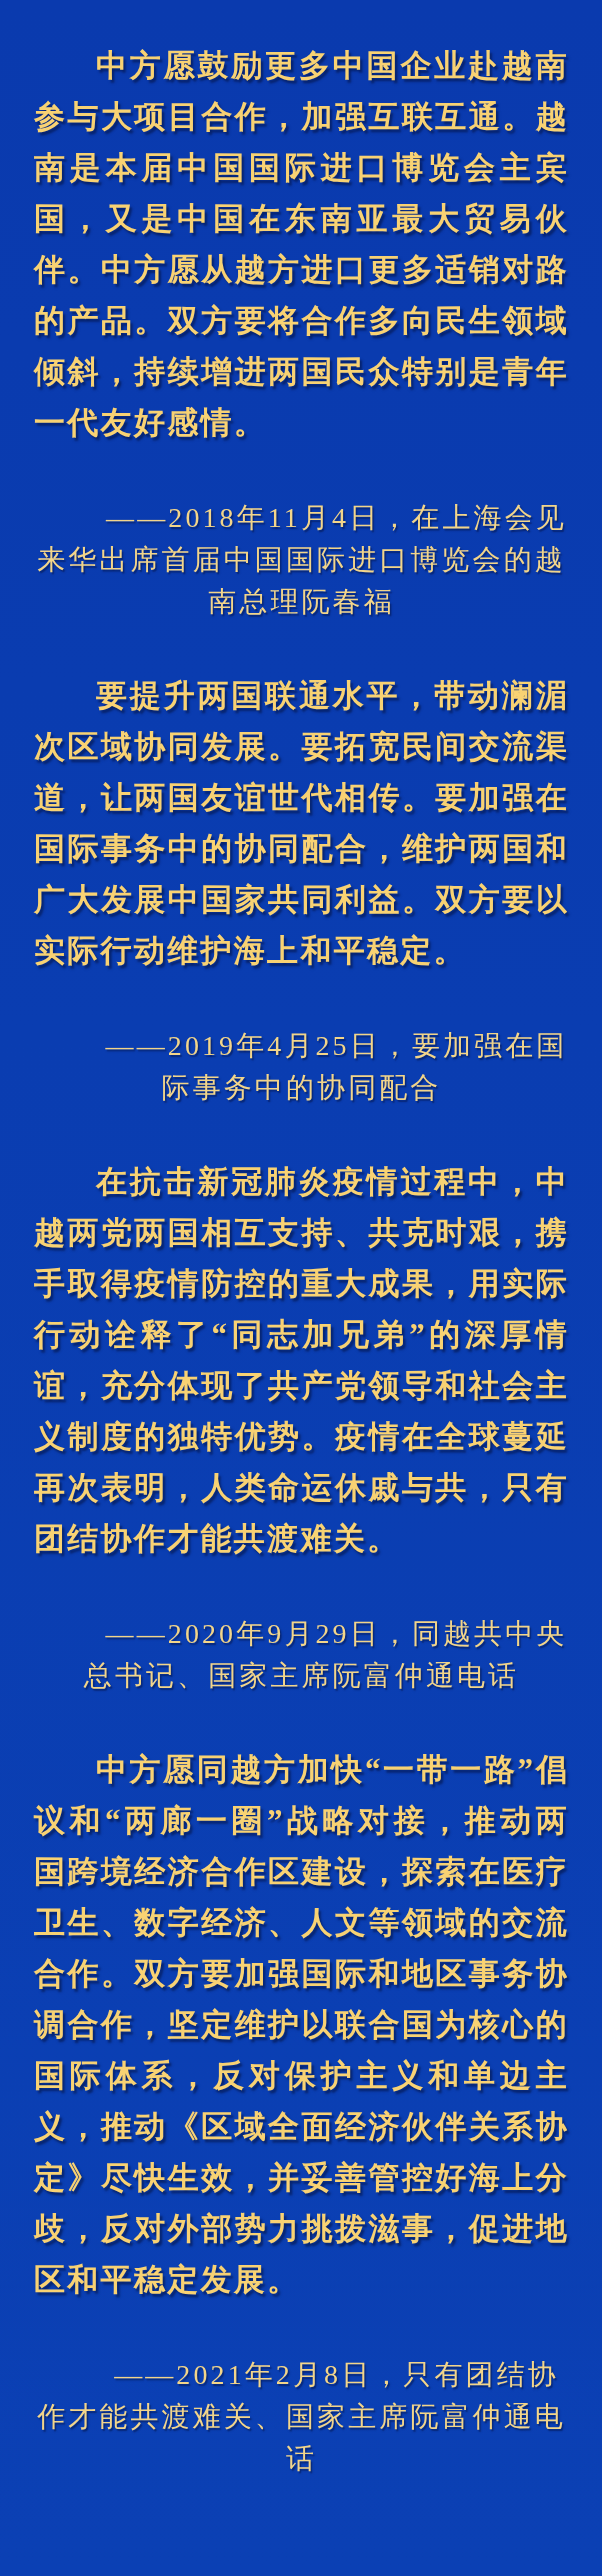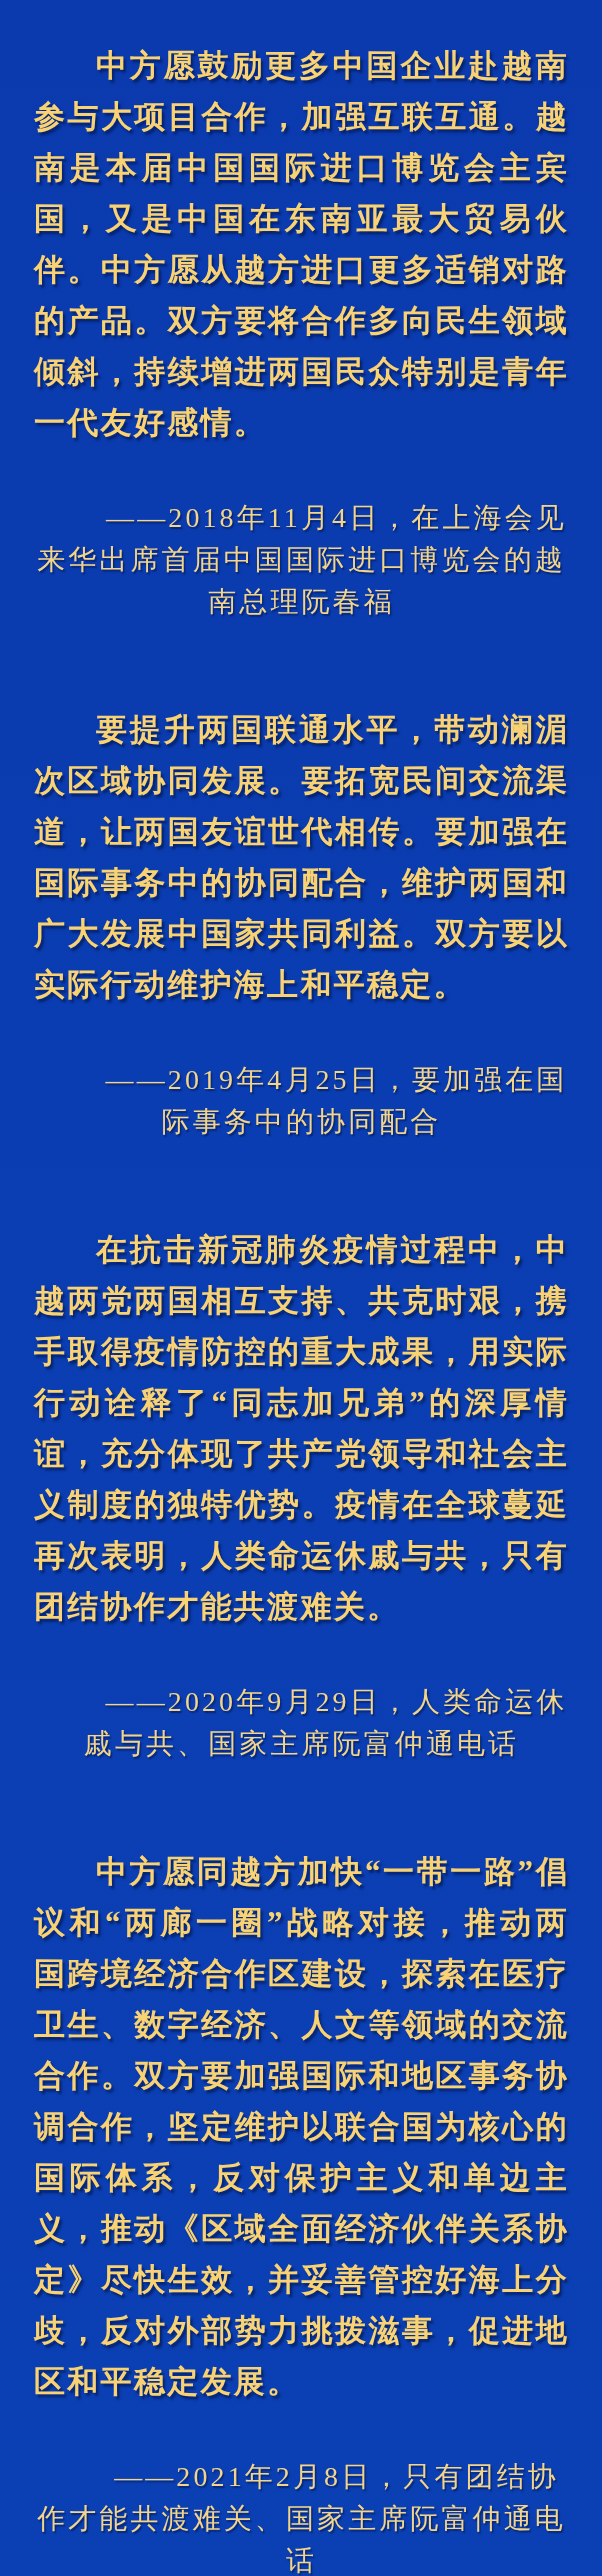--- a/index.html
+++ b/index.html
@@ -12,21 +12,21 @@
     box-sizing: border-box;
     width: 603px;
     height: 2576px;
     margin: 0 auto;
     padding: 40px 34px 31px 34px;
     background: linear-gradient(180deg, #0a3aae 0%, #0a3db1 40%, #0b40b4 100%);
     overflow: hidden;
     font-family: "Liberation Serif", "DejaVu Serif", serif;
   }
   .entry { margin: 0; }
-  .entry + .entry { margin-top: 81px; }
+  .entry + .entry { margin-top: 47px; }
   .quote {
     margin: 0;
     font-size: 31px;
     line-height: 51px;
     font-weight: bold;
     letter-spacing: 2.3px;
     color: var(--quote-color, #f8d273);
     text-indent: 2em;
     text-align: justify;
     text-shadow: 2.3px 3.1px 2.3px rgba(4, 16, 64, 0.60);
@@ -53,21 +53,21 @@
     <p class="attribution">——2018年11月4日，在上海会见来华出席首届中国国际进口博览会的越南总理阮春福</p>
   </section>
 
   <section class="entry">
     <p class="quote">要提升两国联通水平，带动澜湄次区域协同发展。要拓宽民间交流渠道，让两国友谊世代相传。要加强在国际事务中的协同配合，维护两国和广大发展中国家共同利益。双方要以实际行动维护海上和平稳定。</p>
     <p class="attribution">——2019年4月25日，要加强在国际事务中的协同配合</p>
   </section>
 
   <section class="entry">
     <p class="quote">在抗击新冠肺炎疫情过程中，中越两党两国相互支持、共克时艰，携手取得疫情防控的重大成果，用实际行动诠释了“同志加兄弟”的深厚情谊，充分体现了共产党领导和社会主义制度的独特优势。疫情在全球蔓延再次表明，人类命运休戚与共，只有团结协作才能共渡难关。</p>
-    <p class="attribution">——2020年9月29日，人类命运休戚与共、国家主席阮富仲通电话</p>
+    <p class="attribution">——2020年9月29日，同越共中央总书记、国家主席阮富仲通电话</p>
   </section>
 
   <section class="entry">
     <p class="quote">中方愿同越方加快“一带一路”倡议和“两廊一圈”战略对接，推动两国跨境经济合作区建设，探索在医疗卫生、数字经济、人文等领域的交流合作。双方要加强国际和地区事务协调合作，坚定维护以联合国为核心的国际体系，反对保护主义和单边主义，推动《区域全面经济伙伴关系协定》尽快生效，并妥善管控好海上分歧，反对外部势力挑拨滋事，促进地区和平稳定发展。</p>
     <p class="attribution">——2021年2月8日，只有团结协作才能共渡难关、国家主席阮富仲通电话</p>
   </section>
 
 </div>
 
 

